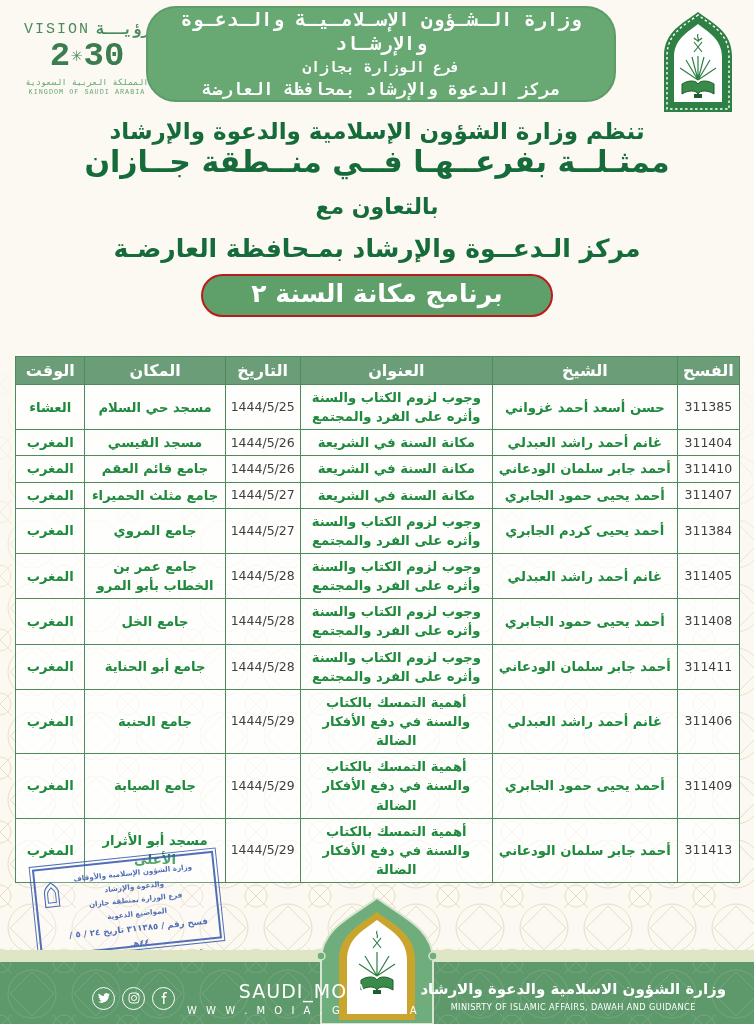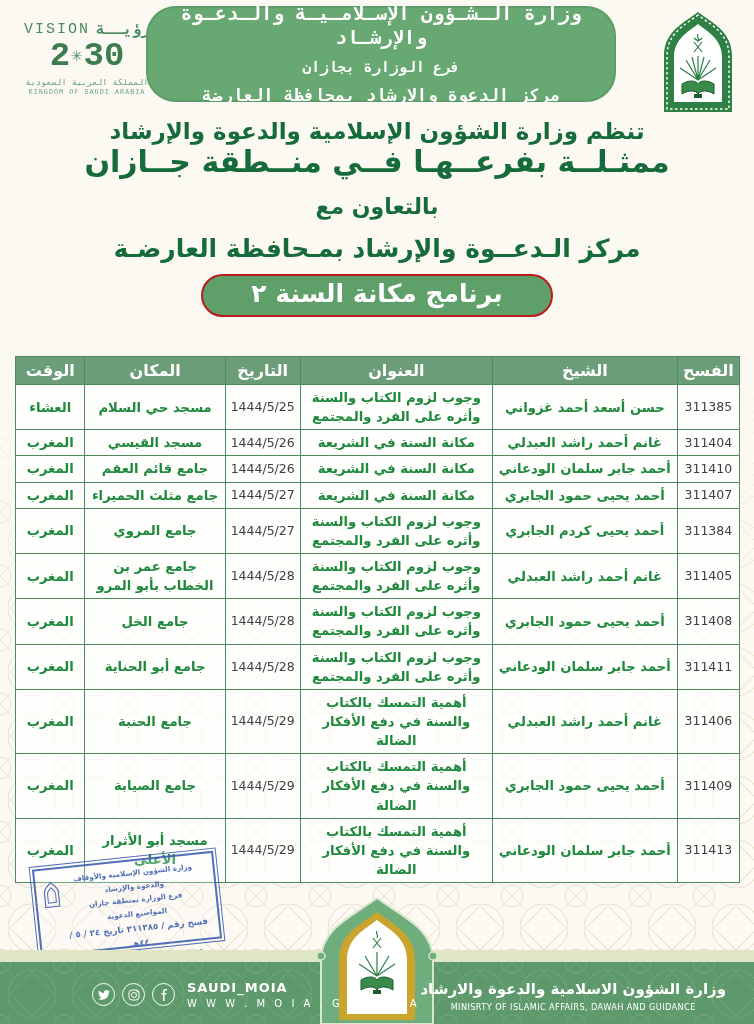--- a/index.html
+++ b/index.html
@@ -8,21 +8,21 @@
 
   
   .bg-pattern { position:absolute; inset:0; }
   .bg-fade { position:absolute; inset:0; pointer-events:none;
     background:linear-gradient(180deg,#fcf9f2 0%,#fcf9f2 32%,rgba(252,249,242,.25) 58%,rgba(252,249,242,0) 78%); }
 
   
   .header { position:absolute; top:0; left:8px; right:0; height:118px;font-family:Liberation Mono, monospace; }
   .banner { position:absolute; left:50%; transform:translateX(-50%); top:6px; width:470px; height:96px;
     background:#68a873; border:2px solid #5c9c68; border-radius:30px; color:#fff; text-align:center;
-    display:flex; flex-direction:column; justify-content:center; gap:9px; direction:rtl; }
+    display:flex; flex-direction:column; justify-content:center; gap:3px; direction:rtl; }
   .banner .l1 { font-size:19px; font-weight:bold; }
   .banner .l2 { font-size:14.5px; font-weight:bold; }
   .banner .l3 { font-size:17px; font-weight:bold; }
 
   .vision { position:absolute; left:14px; top:20px; width:130px; text-align:center; color:#4b8a5f; }
   .vision .row1 { display:flex; justify-content:center; align-items:center; gap:6px; font-size:15px; }
   .vision .row1 .en { letter-spacing:2px; font-weight:500; }
   .vision .row1 .ar { font-weight:bold; }
   .vision .row2 { font-size:34px; font-weight:bold; color:#3c7d50; line-height:1.05; display:flex; justify-content:center; align-items:center; }
   .vision .row2 .star { font-size:19px; margin:0 1px; color:#4b8a5f; }
@@ -60,21 +60,21 @@
 
   
   .band-light { position:absolute; top:950px; left:0; right:0; height:12px; background:#dfe6c6; }
   .band-dark { position:absolute; top:962px; left:0; right:0; bottom:0; background:#5d996b; overflow:hidden; }
   .footer-emblem { position:absolute; left:50%; transform:translateX(-50%); top:898px; z-index:3; }
 
   .footer-left { position:absolute; left:92px; top:980px; z-index:4; display:flex; align-items:center; gap:12px; color:#fff; }
   .social { display:flex; gap:7px; }
   .circle-icon { width:23px; height:23px; border:1.6px solid #fff; border-radius:50%;
     display:flex; align-items:center; justify-content:center; }
-  .footer-handle { font-size:13px; font-weight:bold; letter-spacing:1px; }
+  .footer-handle { font-size:19px; font-weight:normal; letter-spacing:1px;text-align:center; }
   .footer-site { font-size:10px; letter-spacing:3px; margin-top:3px; }
 
   .footer-right { position:absolute; right:28px; top:980px; z-index:4; color:#fff; direction:rtl; text-align:center; }
   .footer-right .ar { font-size:15px; font-weight:bold; margin-bottom:4px; }
   .footer-right .en { font-size:8.2px; letter-spacing:.4px; direction:ltr; }
 </style>
 </head>
 <body>
 
 <div class="page">

